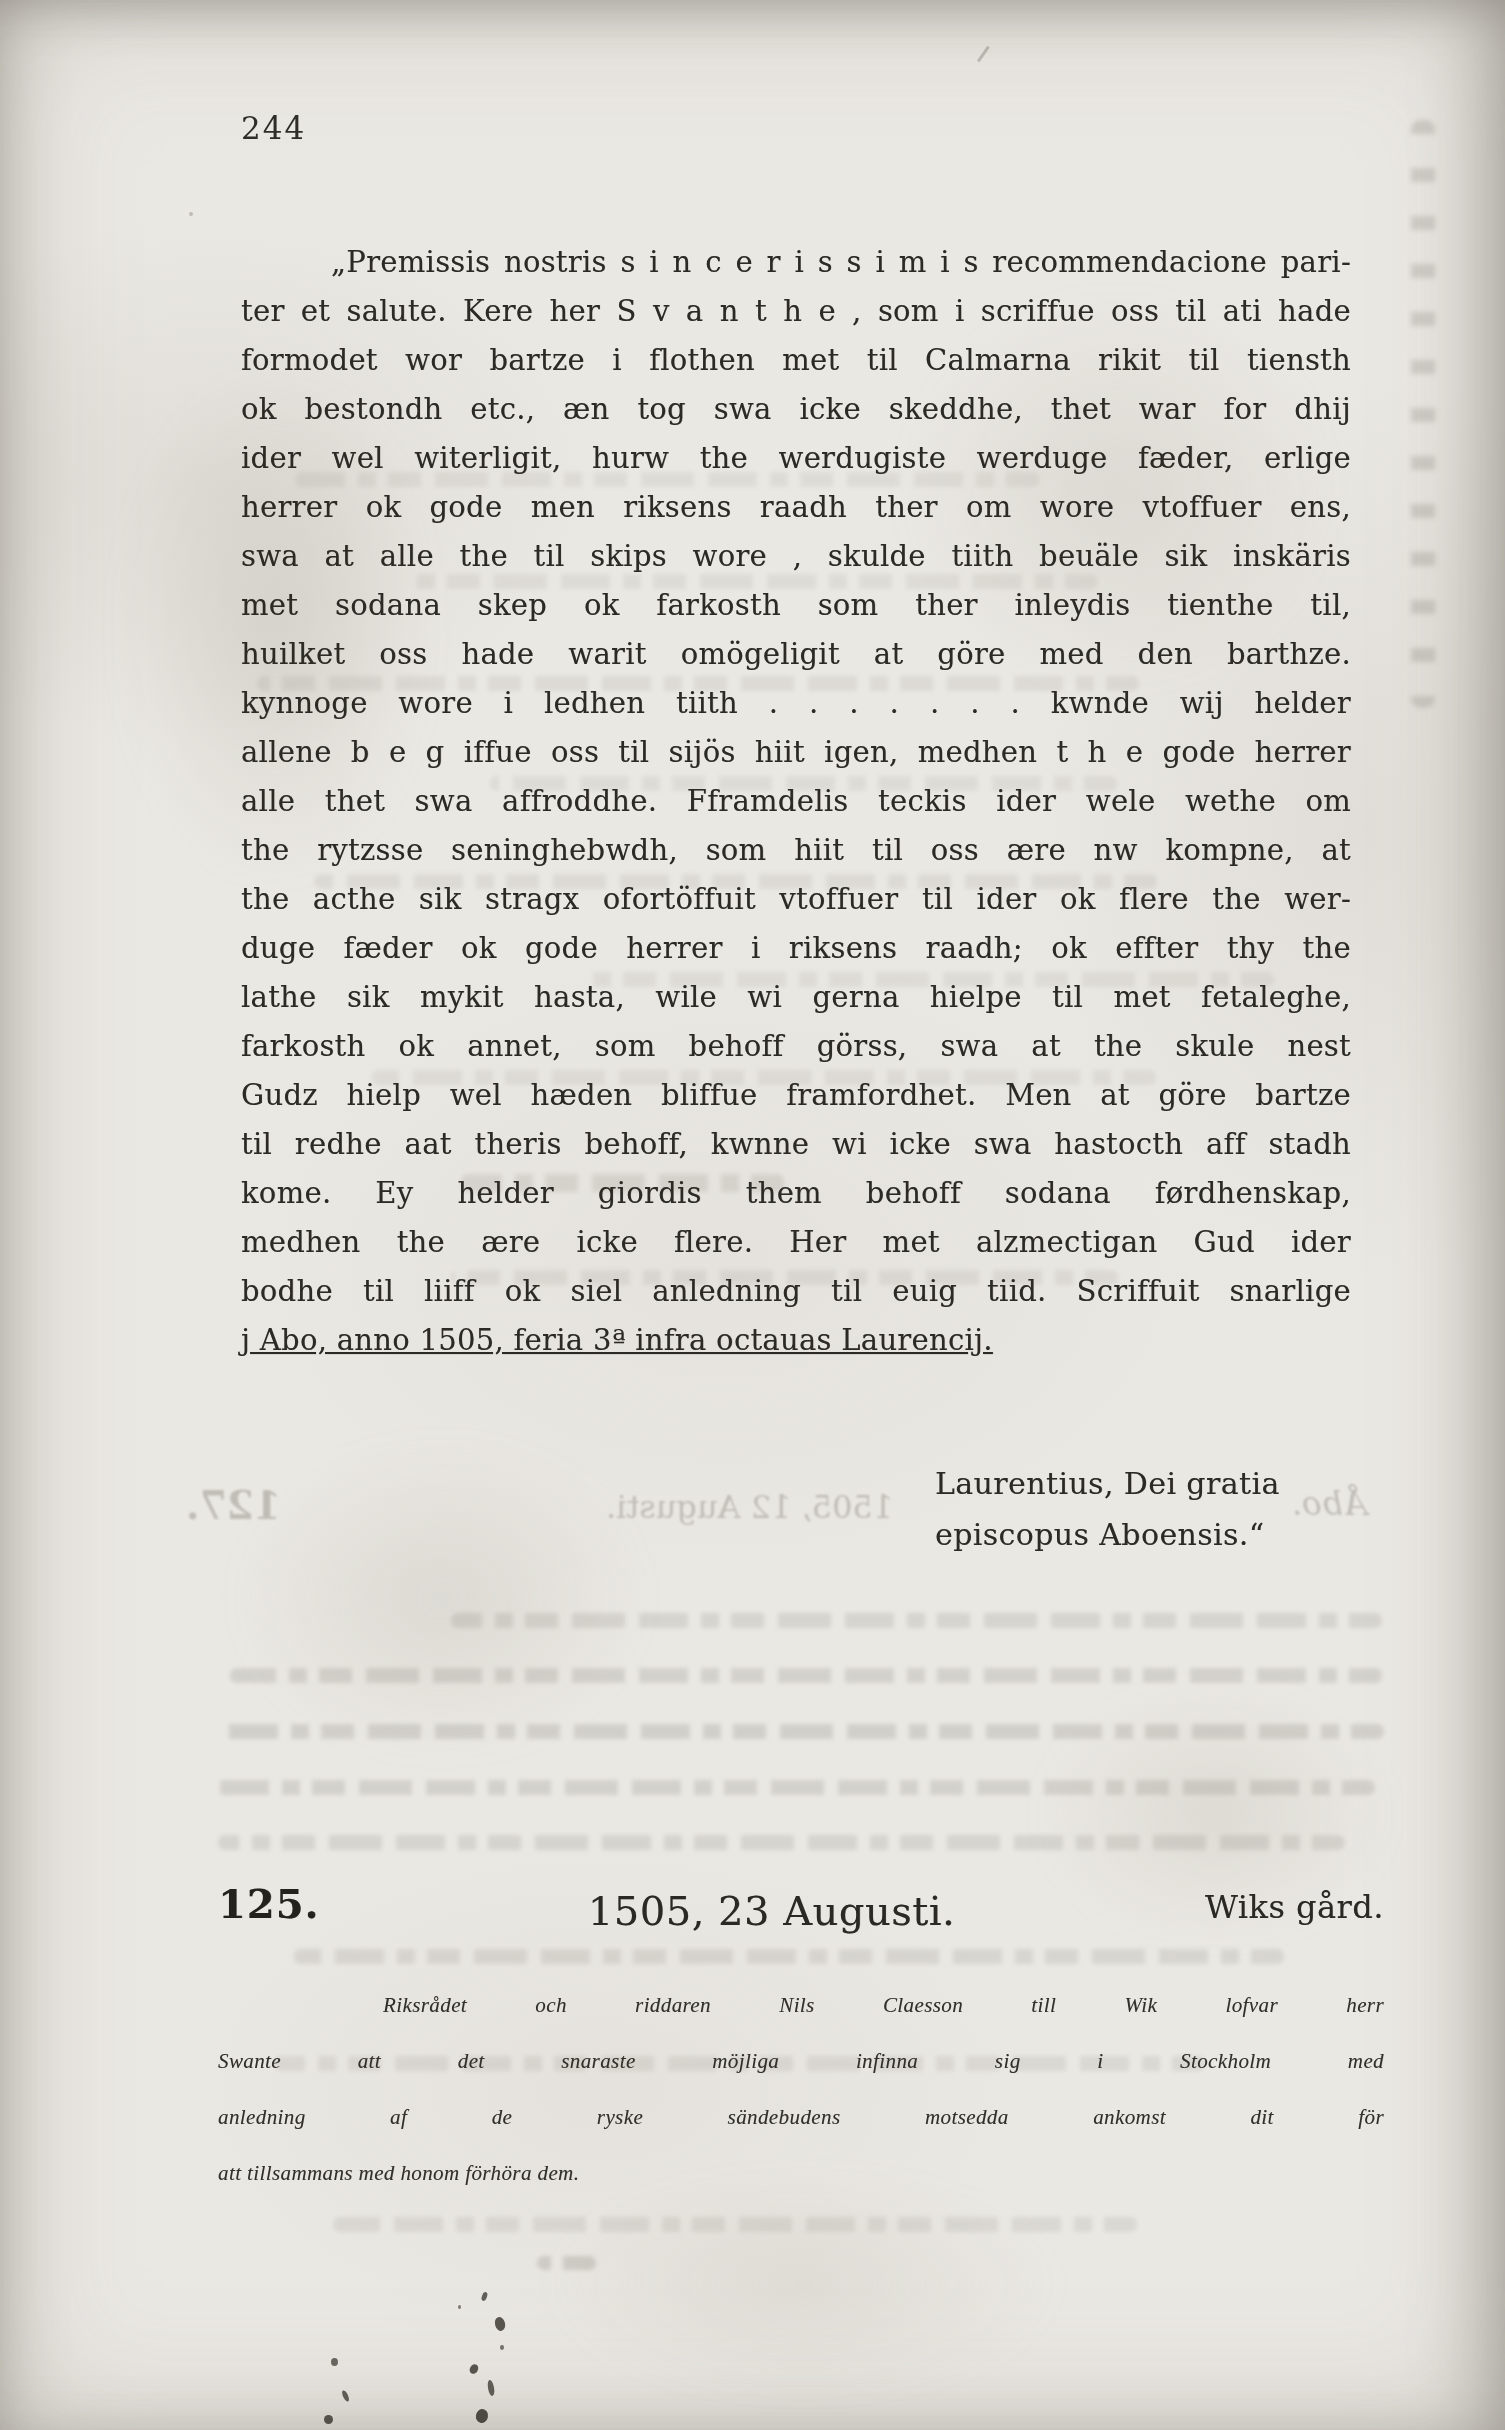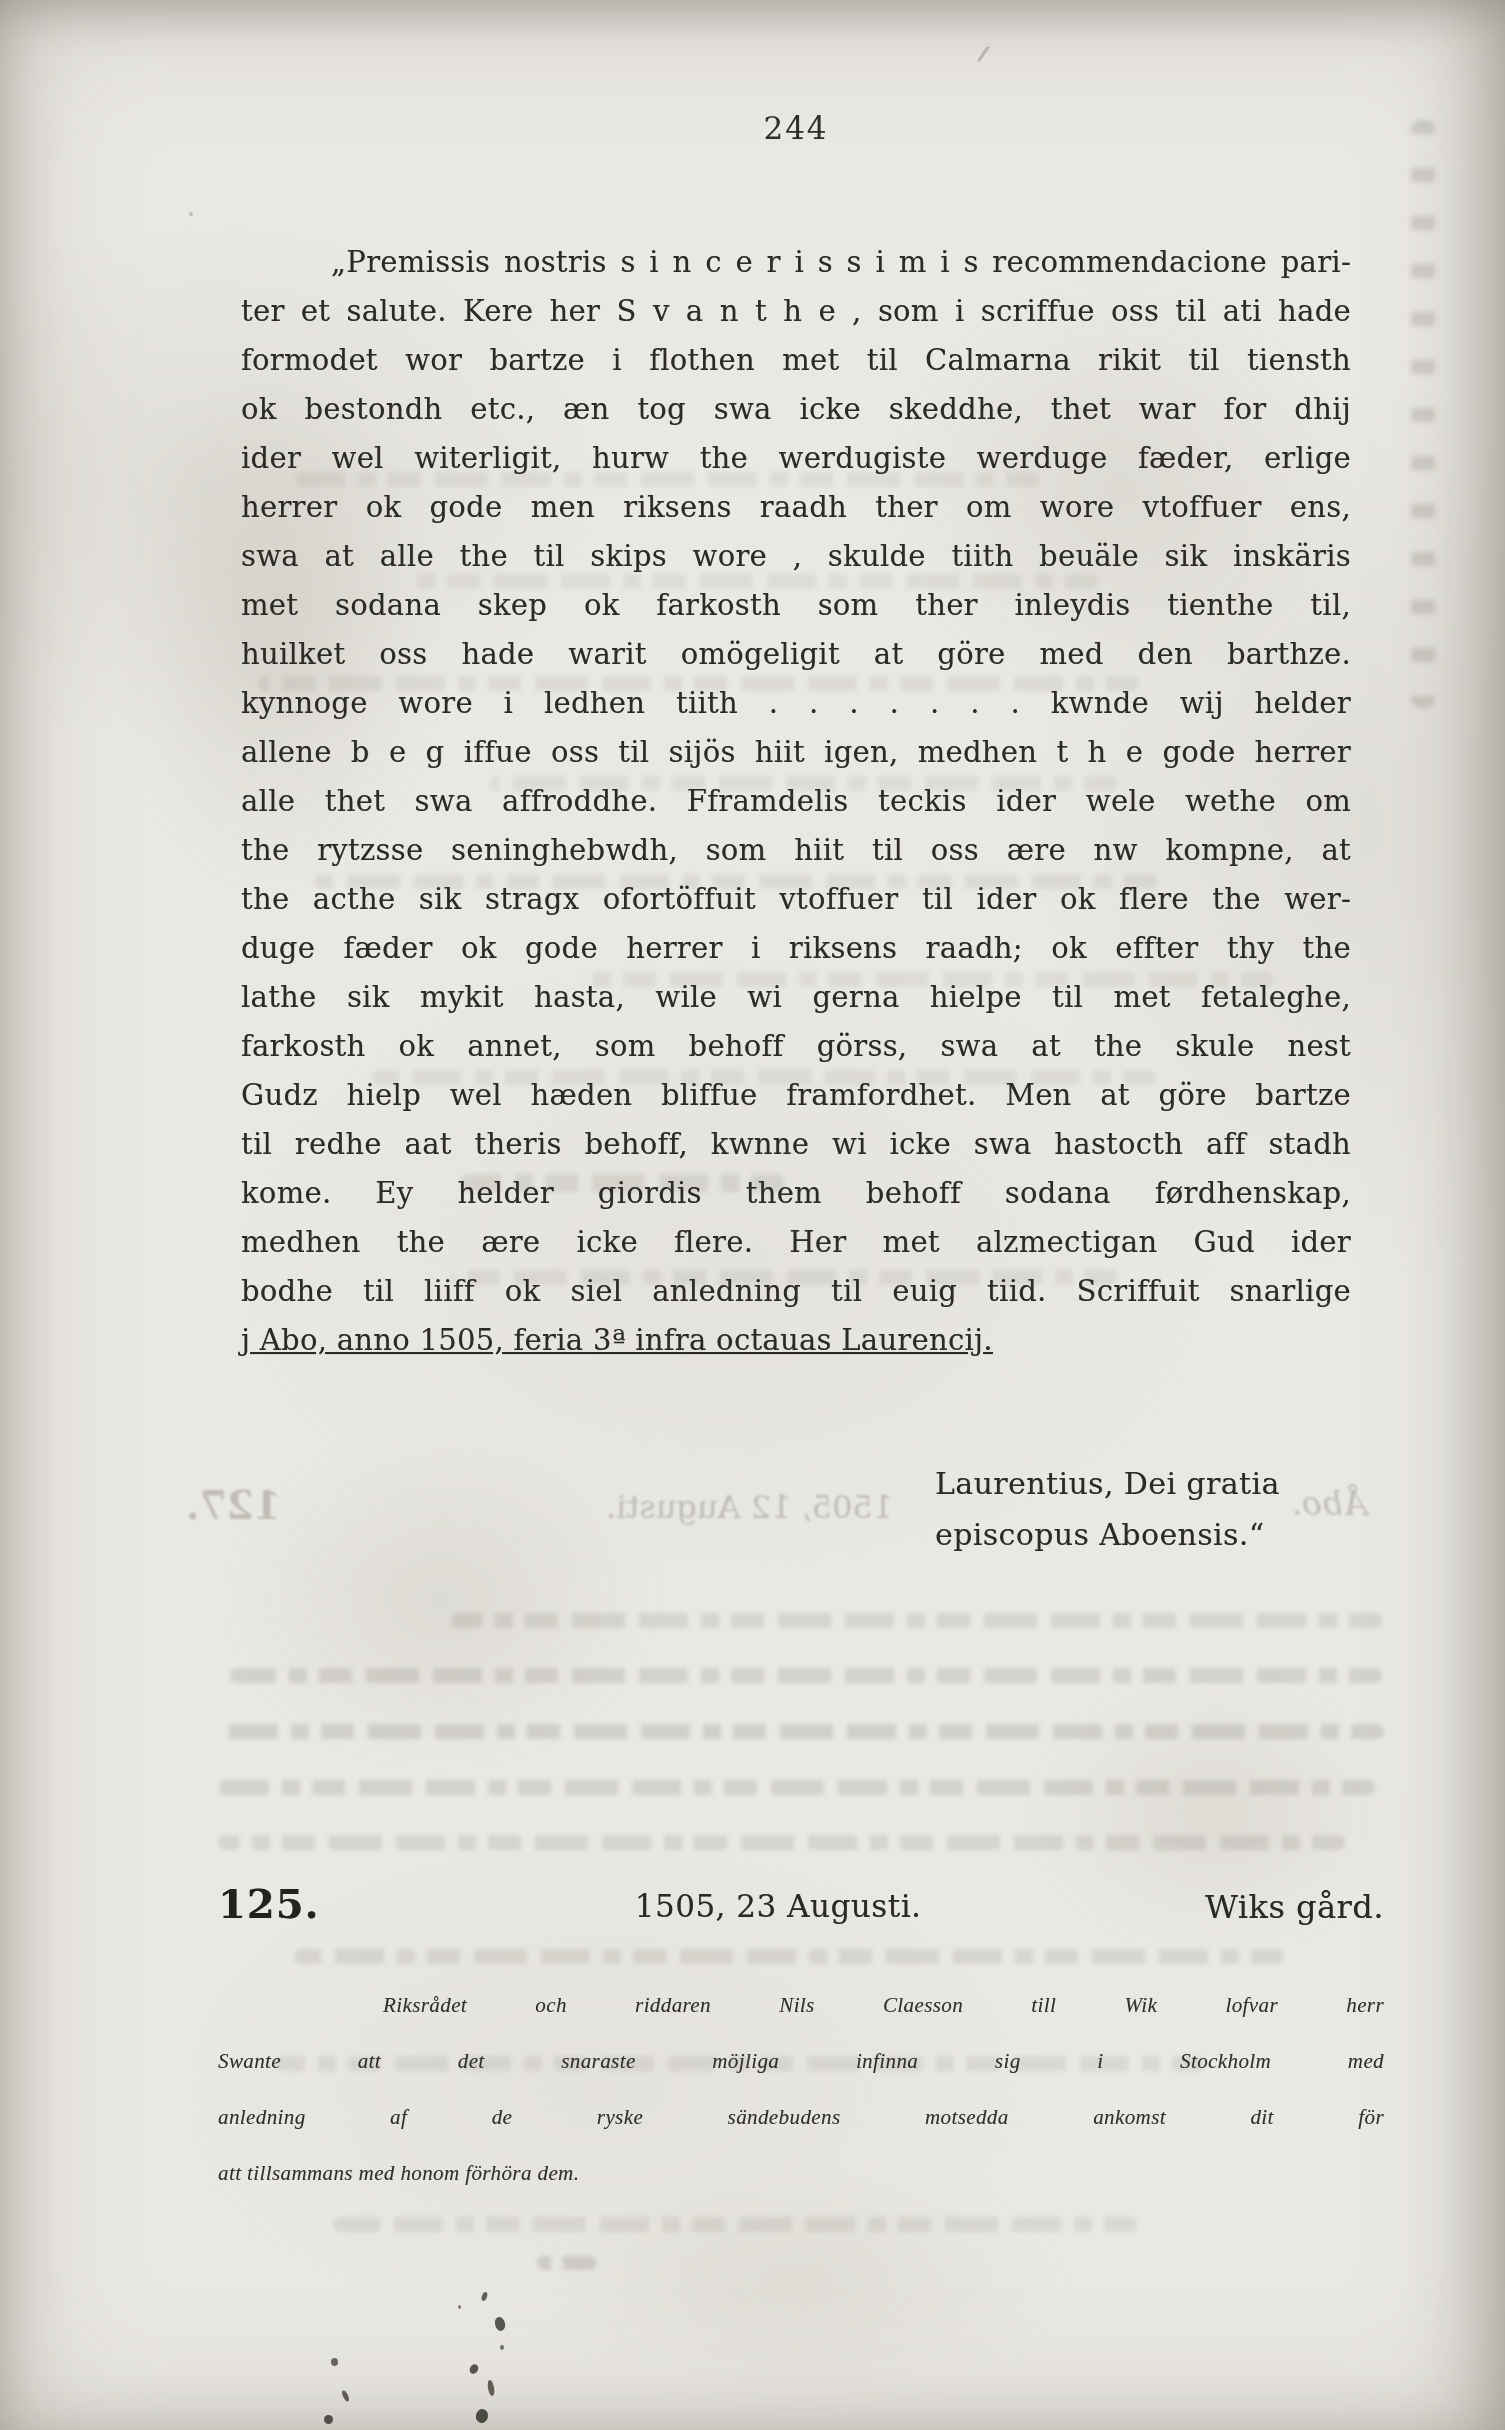--- a/index.html
+++ b/index.html
@@ -17,21 +17,21 @@
       inset 0 0 137px rgba(125,120,108,0.28),
       inset -45px 0 69px -21.6px rgba(108,103,92,0.38),
       inset 33px 0 59px -23.5px rgba(122,117,106,0.30),
       inset 0 27.4px 45px -17.6px rgba(122,117,106,0.30);
     overflow:hidden;
     font-family:"DejaVu Serif","Liberation Serif",serif;
     color:#2b2a25;
   }
   .pageno{
     position:absolute;top:110px;left:241px;width:1110px;
-    text-align:center;font-size:31px;letter-spacing:2px;
+    text-align:left;font-size:31px;letter-spacing:2px;
     color:#2e2d28;
   }
   .body-block{
     position:absolute;top:210px;left:241px;width:1110px;
     font-size:29px;line-height:49px;letter-spacing:0.3px;
     text-shadow:0.3px 0.3px 0.6px rgba(52,50,44,0.35);
   }
   .bl{text-align:justify;text-align-last:justify;height:49px;overflow:visible;}
   .bl.indent{padding-left:90px;margin-top:28px;}
   .bl.last{text-align-last:left;text-decoration:underline;}
@@ -44,21 +44,21 @@
   .entry-head{
     position:absolute;top:1878px;left:218px;width:1166px;height:57px;
   }
   .entry-no{
     position:absolute;left:0;top:2px;
     font-size:40px;font-weight:bold;letter-spacing:1px;color:#23221d;
     text-shadow:0.4px 0.4px 0.6px rgba(40,38,32,0.45);
   }
   .entry-date{
     position:absolute;left:50%;top:9.8px;transform:translateX(-58%);
-    font-size:31px;letter-spacing:0.5px;color:#2a2924;
+    font-size:40px;letter-spacing:0.5px;color:#2a2924;
     text-shadow:0.3px 0.3px 0.6px rgba(52,50,44,0.4);
   }
   .entry-place{
     position:absolute;right:0;top:9.8px;
     font-size:32px;letter-spacing:0.5px;color:#2a2924;
     text-shadow:0.3px 0.3px 0.6px rgba(52,50,44,0.4);
   }
   .summary-block{
     position:absolute;top:1977px;left:218px;width:1166px;
     font-size:21px;line-height:56px;font-style:italic;letter-spacing:0.4px;

